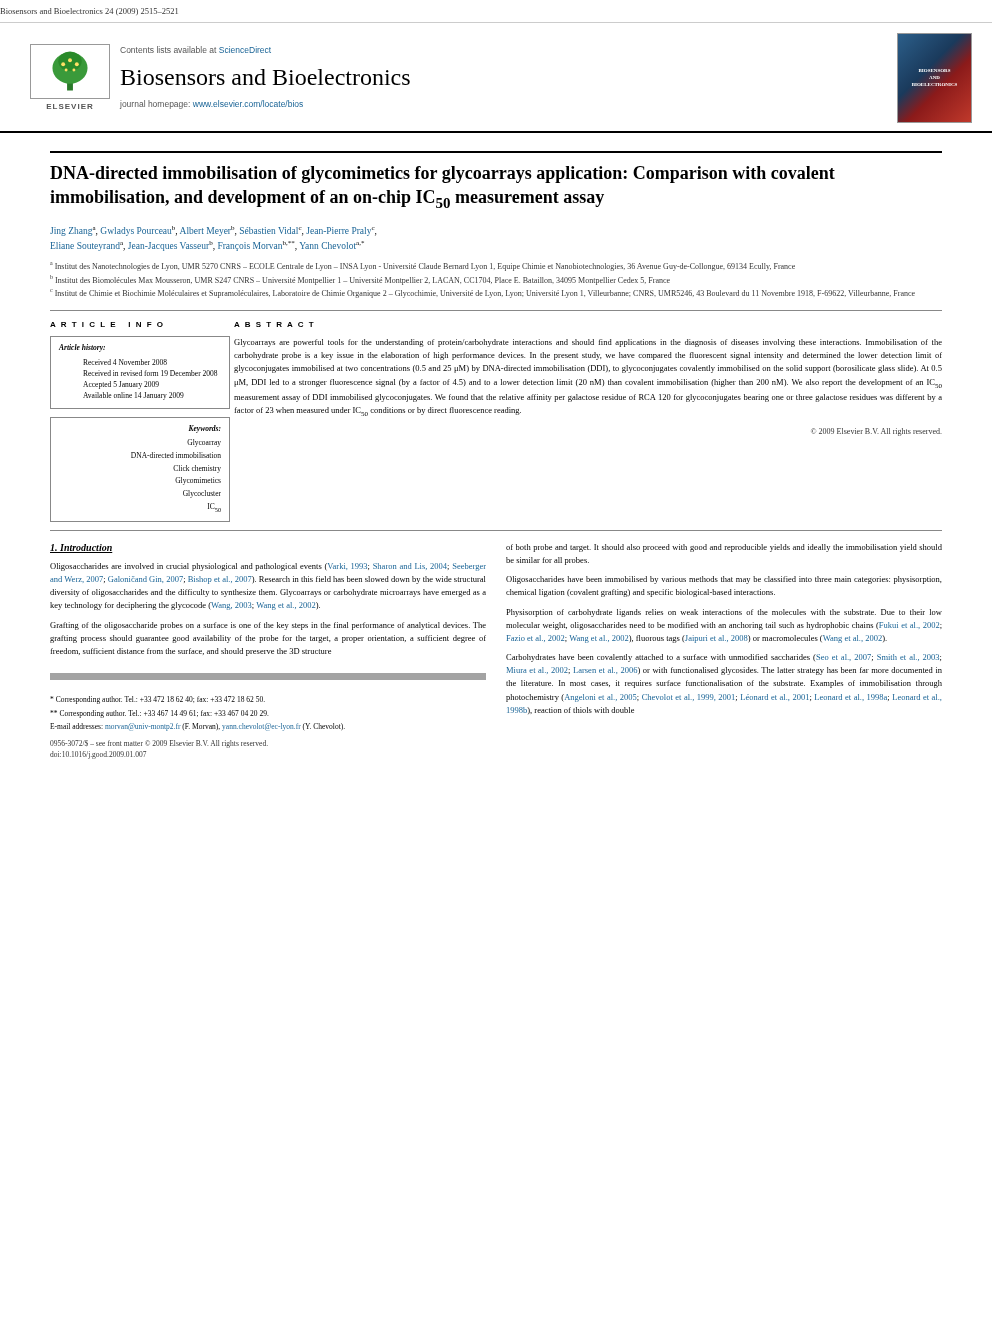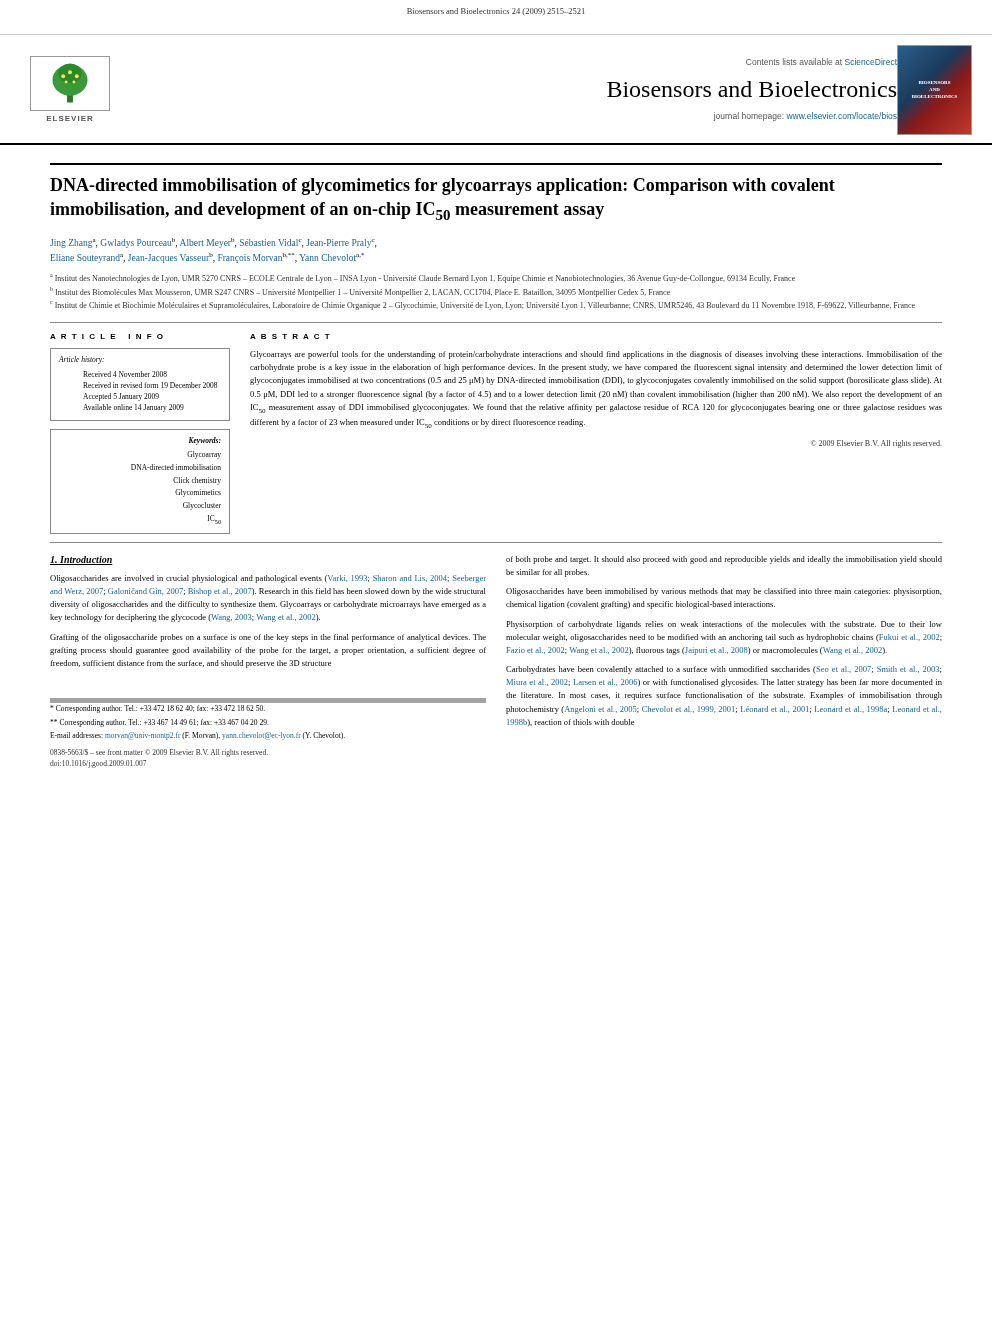--- a/index.html
+++ b/index.html
@@ -13,24 +13,23 @@
       line-height: 1.4;
     }
     .page {
       width: 992px;
       min-height: 1323px;
       background: #fff;
       padding: 0;
     }
     
     .journal-bar {
-      text-align: center;
       font-size: 8.5px;
       color: #333;
-      padding: 6px 0 16px 0;
+      padding: 6px 0 4px 0;
       border-bottom: 1px solid #ccc;
       margin-bottom: 0;
     }
     
     .header-section {
       display: flex;
       align-items: center;
       padding: 10px 20px 8px 20px;
       border-bottom: 2px solid #000;
       gap: 0;
@@ -54,21 +53,21 @@
     .elsevier-logo .logo-text {
       font-size: 8px;
       color: #555;
       margin-top: 2px;
       font-family: Arial, sans-serif;
       letter-spacing: 1px;
       font-weight: bold;
     }
     .header-center {
       flex: 1;
-      text-align: right;
+      text-align: left;
     }
     .sciencedirect-line {
       font-size: 8.5px;
       color: #555;
       font-family: Arial, sans-serif;
       margin-bottom: 4px;
     }
     .sciencedirect-line a {
       color: #1a6496;
       text-decoration: none;
@@ -152,21 +151,21 @@
     }
     .divider-bold {
       border: none;
       border-top: 2px solid #000;
       margin: 8px 0;
     }
 
     
     .two-col {
       display: flex;
-      gap: 20px;
+      gap: 4px;
       margin-top: 8px;
     }
     .col-left {
       width: 180px;
       flex-shrink: 0;
     }
     .col-right {
       flex: 1;
     }
 
@@ -181,21 +180,21 @@
     }
 
     .article-info-box {
       border: 1px solid #888;
       padding: 6px 8px;
       margin-bottom: 8px;
     }
     .article-info-label {
       font-size: 7.5px;
       font-style: italic;
-      font-weight: normal;
+      font-weight: bold;
       color: #000;
       margin-bottom: 3px;
     }
     .article-info-row {
       font-size: 7.5px;
       color: #000;
       line-height: 1.5;
       margin-left: 24px;
     }
 
@@ -259,23 +258,23 @@
       line-height: 1.55;
       text-align: justify;
       margin-bottom: 6px;
     }
     .body-text .cite-link {
       color: #1a6496;
       text-decoration: none;
     }
 
     .footnotes-section {
-      border-top: 5px solid #a3a3a3;
-      padding-top: 0;
-      margin-top: 28px;
+      border-top: 7px solid #a3a3a3;
+      padding-top: 14px;
+      margin-top: 15px;
     }
     .footnote-line {
       font-size: 7.5px;
       color: #000;
       line-height: 1.55;
       margin-bottom: 2px;
     }
     .footnote-line a {
       color: #1a6496;
       text-decoration: none;
@@ -432,21 +431,21 @@
             ** Corresponding author. Tel.: +33 467 14 49 61; fax: +33 467 04 20 29.
           </div>
           <div class="footnote-line">
             <span>E-mail addresses: </span>
             <a href="#">morvan@univ-montp2.fr</a> (F. Morvan),
             <a href="#">yann.chevolot@ec-lyon.fr</a> (Y. Chevolot).
           </div>
         </div>
 
         <div style="margin-top:6px;">
-          <div class="issn-line">0838-5663/$ – see front matter © 2009 Elsevier B.V. All rights reserved.</div>
+          <div class="issn-line">0956-3072/$ – see front matter © 2009 Elsevier B.V. All rights reserved.</div>
           <div class="doi-line">doi:10.1016/j.good.2009.01.007</div>
         </div>
       </div>
 
       <div class="main-col-right">
 
         <div class="body-text">
           of both probe and target. It should also proceed with good and reproducible yields and ideally the immobilisation yield should be similar for all probes.
         </div>
 

